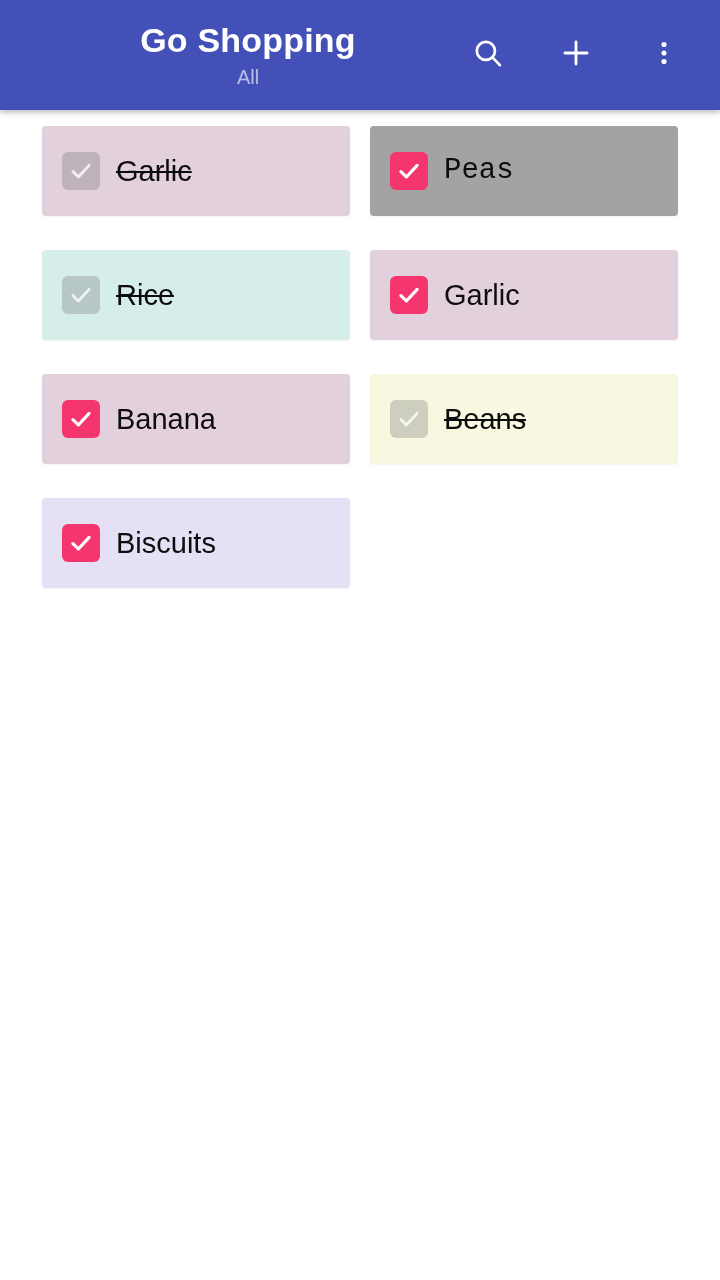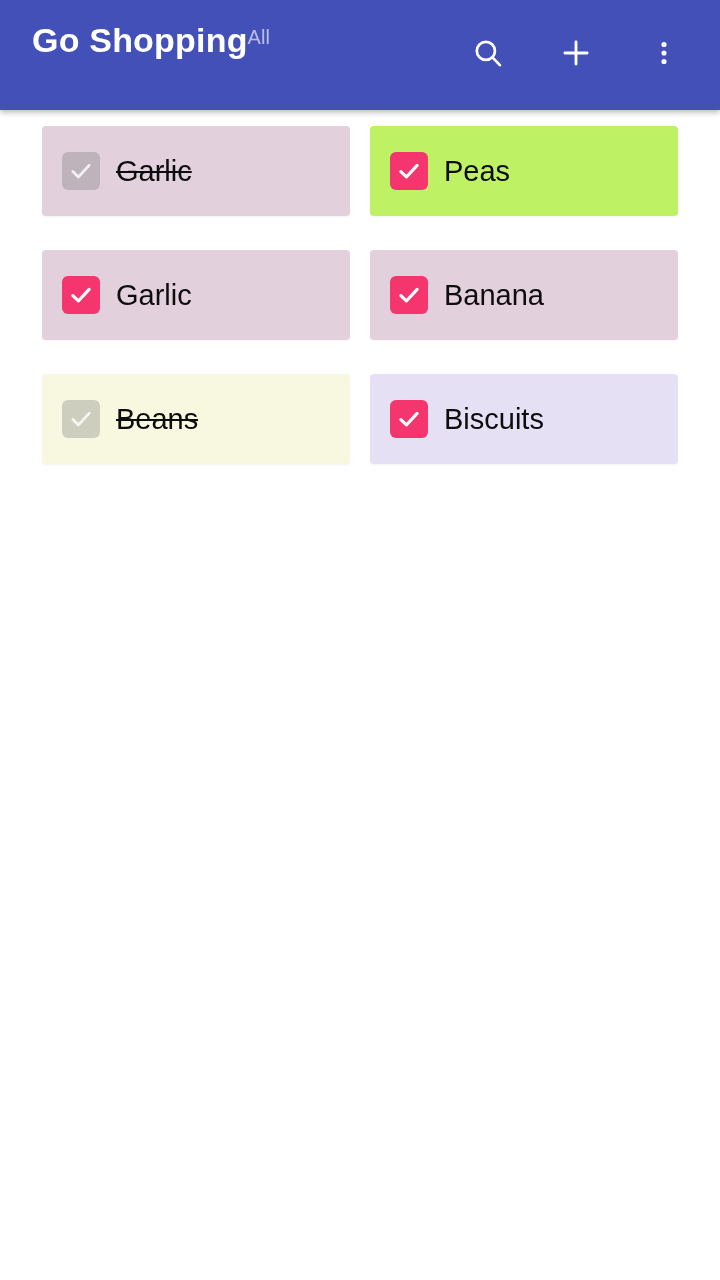--- a/index.html
+++ b/index.html
@@ -23,24 +23,25 @@
     background: #4350b8;
     display: flex;
     align-items: flex-start;
     padding: 14px 22px 0 32px;
     box-shadow: 0 2px 6px rgba(0,0,0,0.30);
     z-index: 5;
   }
 
   .titles {
     display: flex;
-    flex-direction: row;
+    flex-direction: column;
     justify-content: flex-start;
     flex: 1 1 auto;
     padding-top: 6px;
+    text-align: center;
   }
 
   .app-title {
     color: #ffffff;
     font-size: 34px;
     font-weight: bold;
     line-height: 40px;
     letter-spacing: 0.2px;
   }
 
@@ -170,27 +171,35 @@
 <div class="list-area">
   <div class="grid" id="item-grid">
       <div class="item-card" style="background: rgb(226, 208, 220);">
         <div class="checkbox done">
           <svg width="26" height="26" viewBox="0 0 24 24" fill="none" stroke="rgba(255,255,255,0.80)" stroke-width="2.6" stroke-linecap="round" stroke-linejoin="round">
             <polyline points="4.5,12.5 9.6,17.5 19.5,6.8"></polyline>
           </svg>
         </div>
         <span class="item-label struck">Garlic</span>
       </div>
-      <div class="item-card" style="background: #bef264;">
+      <div class="item-card" style="background: #a3a3a3; font-family: Liberation Mono, monospace;">
         <div class="checkbox checked">
           <svg width="26" height="26" viewBox="0 0 24 24" fill="none" stroke="#ffffff" stroke-width="2.9" stroke-linecap="round" stroke-linejoin="round">
             <polyline points="4.5,12.5 9.6,17.5 19.5,6.8"></polyline>
           </svg>
         </div>
         <span class="item-label">Peas</span>
+      </div>
+      <div class="item-card" style="background: rgb(214, 238, 234);">
+        <div class="checkbox done">
+          <svg width="26" height="26" viewBox="0 0 24 24" fill="none" stroke="rgba(255,255,255,0.80)" stroke-width="2.6" stroke-linecap="round" stroke-linejoin="round">
+            <polyline points="4.5,12.5 9.6,17.5 19.5,6.8"></polyline>
+          </svg>
+        </div>
+        <span class="item-label struck">Rice</span>
       </div>
       <div class="item-card" style="background: rgb(226, 208, 220);">
         <div class="checkbox checked">
           <svg width="26" height="26" viewBox="0 0 24 24" fill="none" stroke="#ffffff" stroke-width="2.9" stroke-linecap="round" stroke-linejoin="round">
             <polyline points="4.5,12.5 9.6,17.5 19.5,6.8"></polyline>
           </svg>
         </div>
         <span class="item-label">Garlic</span>
       </div>
       <div class="item-card" style="background: rgb(226, 208, 220);">

